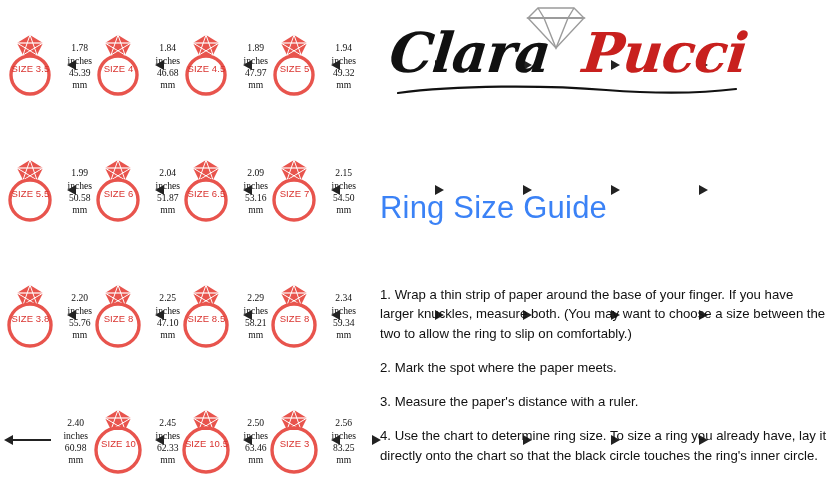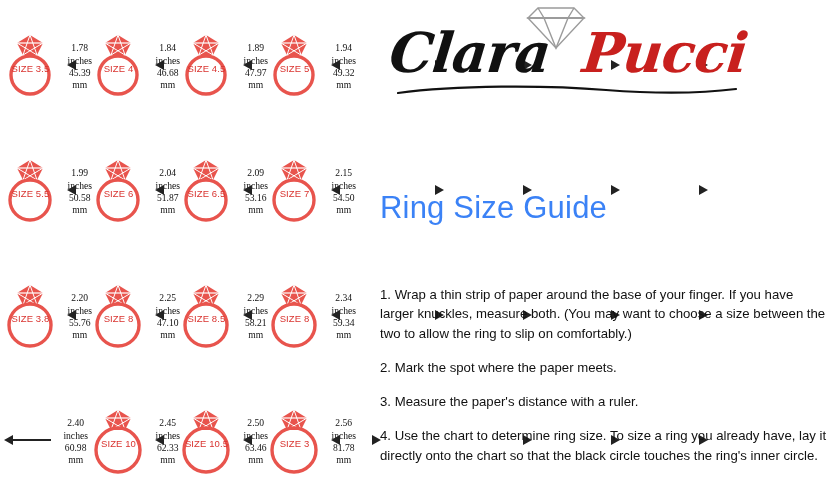--- a/index.html
+++ b/index.html
@@ -493,21 +493,21 @@
           </svg>
           <div class="ring-size-label">SIZE 3</div>
         </div>
         <div class="arrow">
           <div class="tip left"></div>
             <div class="bar"></div>
             <div class="tip right"></div>
         </div>
         <div class="measures">
           <div>2.56 inches</div>
-          <div>81.78 mm</div>
+          <div>83.25 mm</div>
         </div>
       </div>
     </div>
 
   </div>
 
   <div class="right">
 
     <div class="logo">
       <div class="diamond">

